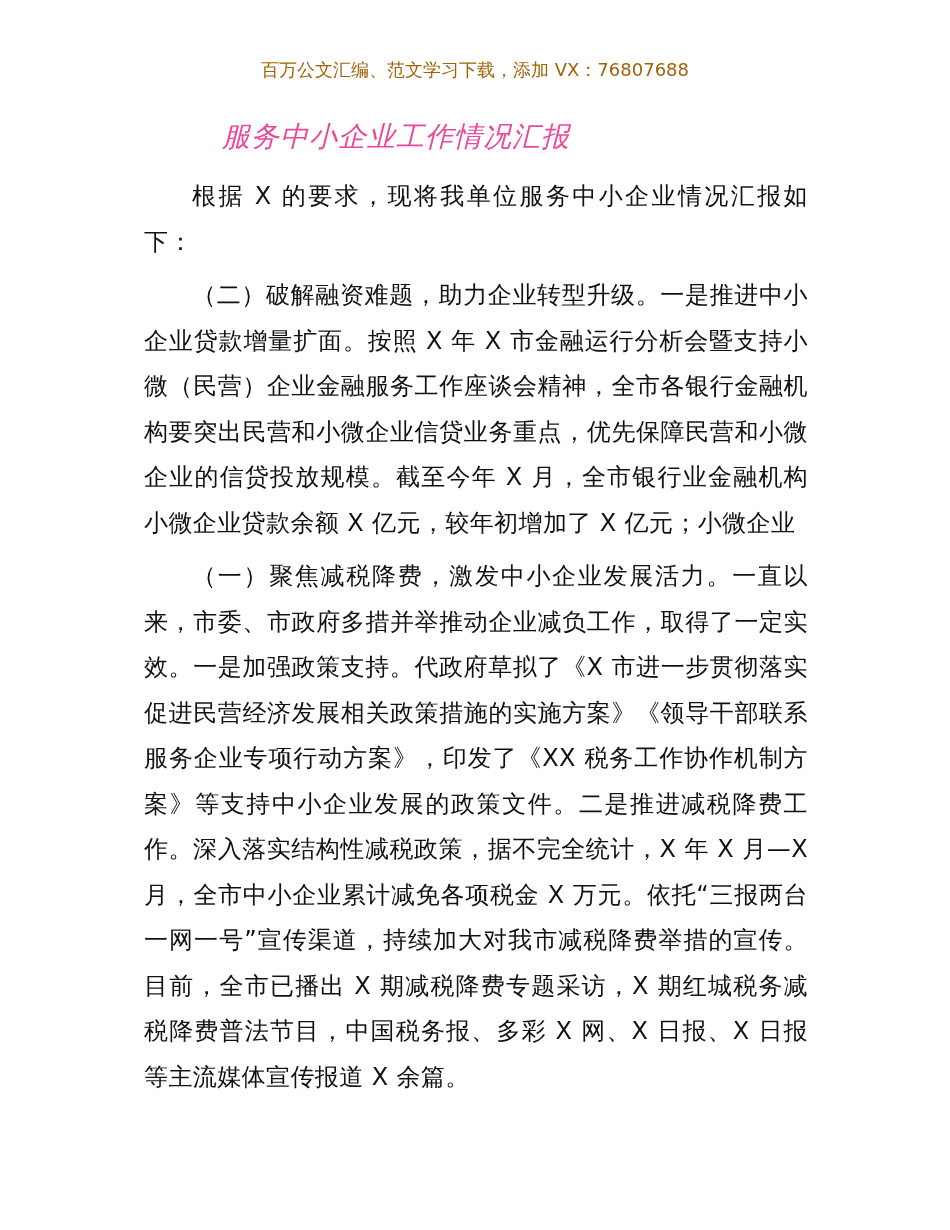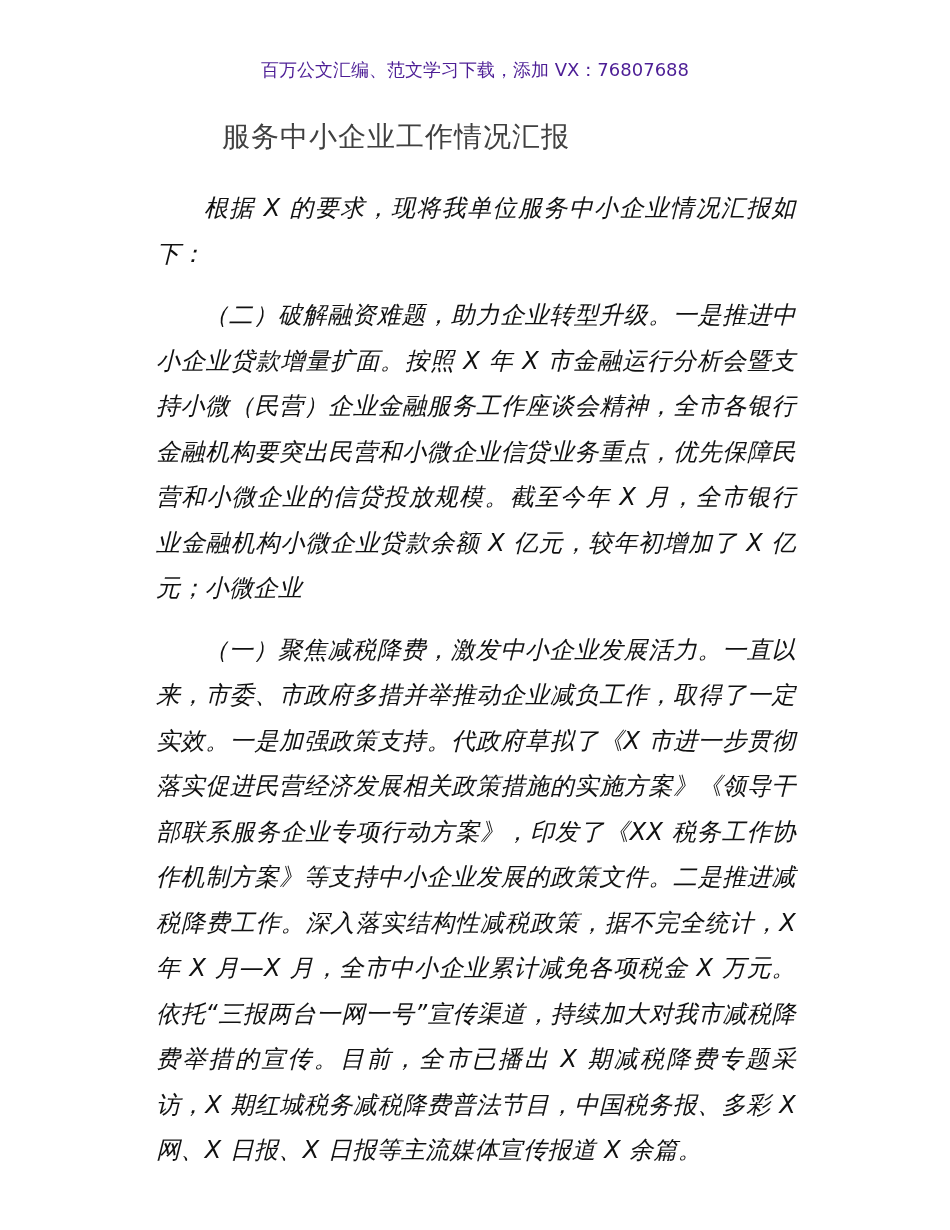--- a/index.html
+++ b/index.html
@@ -22,50 +22,50 @@
       height: 1230px;
       background: #ffffff;
     }
     .watermark {
       position: absolute;
       top: 57px;
       left: 0;
       width: 950px;
       text-align: center;
       font-size: 18px;
-      color: #4c1d95;
+      color: #a16207;
       letter-spacing: 0px;
       line-height: 26px;
     }
     .title {
       position: absolute;
       top: 116px;
       left: 0;
       width: 792px;
       text-align: center;
       font-size: 28px;
       line-height: 42px;
-      color: #404040;
+      color: #ec4899;
       letter-spacing: 1px;
+      font-style: italic;
     }
     .body-text {
       position: absolute;
       left: 140px;
       width: 672px;
       top: 170px;
       font-size: 24px;
       line-height: 45.5px;
       letter-spacing: 0.4px;
       text-align: justify;
       text-justify: inter-character;
     }
     .para {
-      margin: 16px;
+      margin: 4px;
       text-indent: 48px;
-      font-style: italic;
     }
     .para.gap {
       margin-top: 8px;
     }
     .heading {
       margin: 8px 0 0 0;
       text-indent: 48px;
     }
   </style>
 </head>

